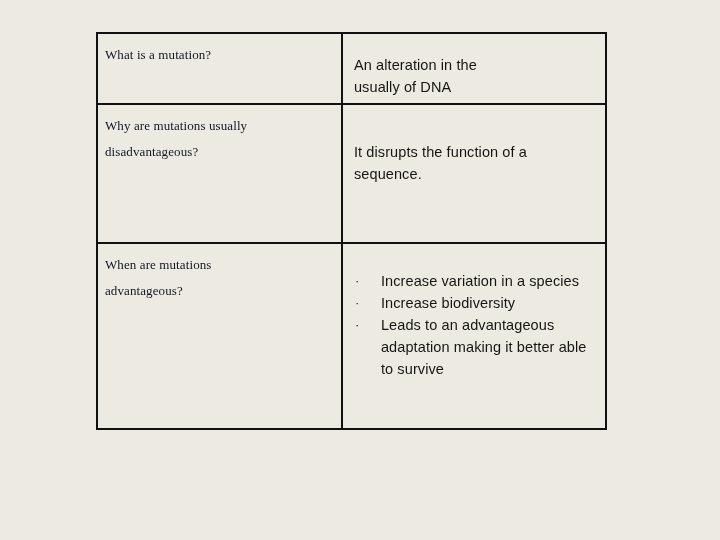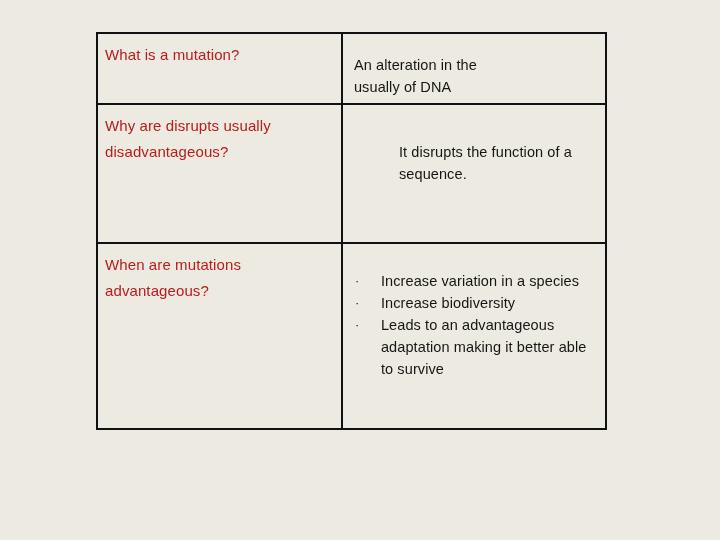--- a/index.html
+++ b/index.html
@@ -37,39 +37,40 @@
     padding: 0;
   }
   .col-q { width: 244px; }
   .col-a { width: 263px; }
 
   .row-1 td { height: 68px; }
   .row-2 td { height: 136px; }
   .row-3 td { height: 182px; margin-left: 16px; }
 
   .q-text {
-    font-size: 15px;
+    font-size: 13px;
     line-height: 26px;
-    color: #b91c1c;
+    color: #0f172a;
     padding: 8px 6px 0 7px;
     letter-spacing: 0.1px;
+    font-family: Liberation Serif, serif;
   }
   .q-text .ln { display: block; white-space: nowrap; }
 
   .a-text {
     font-size: 14.5px;
     line-height: 22px;
     color: #151515;
     padding: 0 8px 0 11px;
     letter-spacing: 0.1px;
   }
   .a-text .ln { display: block; white-space: nowrap; }
 
   .a-cell-1 .a-text { padding-top: 20px; }
-  .a-cell-2 .a-text { padding-top: 36px; margin-left: 45px; }
+  .a-cell-2 .a-text { padding-top: 36px; }
   .a-cell-3 .a-text { padding-top: 26px; padding-left: 8px; }
 
   ul.bullets {
     margin: 0;
     padding: 0;
     list-style: none;
   }
   ul.bullets li {
     position: relative;
     padding-left: 30px;
@@ -111,21 +112,21 @@
           <div class="a-text">
             <span class="ln">An alteration in the</span>
             <span class="ln">usually of DNA</span>
           </div>
         </td>
       </tr>
 
       <tr class="row-2">
         <td class="q-cell">
           <div class="q-text">
-            <span class="ln">Why are disrupts usually</span>
+            <span class="ln">Why are mutations usually</span>
             <span class="ln">disadvantageous?</span>
           </div>
         </td>
         <td class="a-cell a-cell-2">
           <div class="a-text">
             <span class="ln">It disrupts the function of a</span>
             <span class="ln">sequence.</span>
           </div>
         </td>
       </tr>

